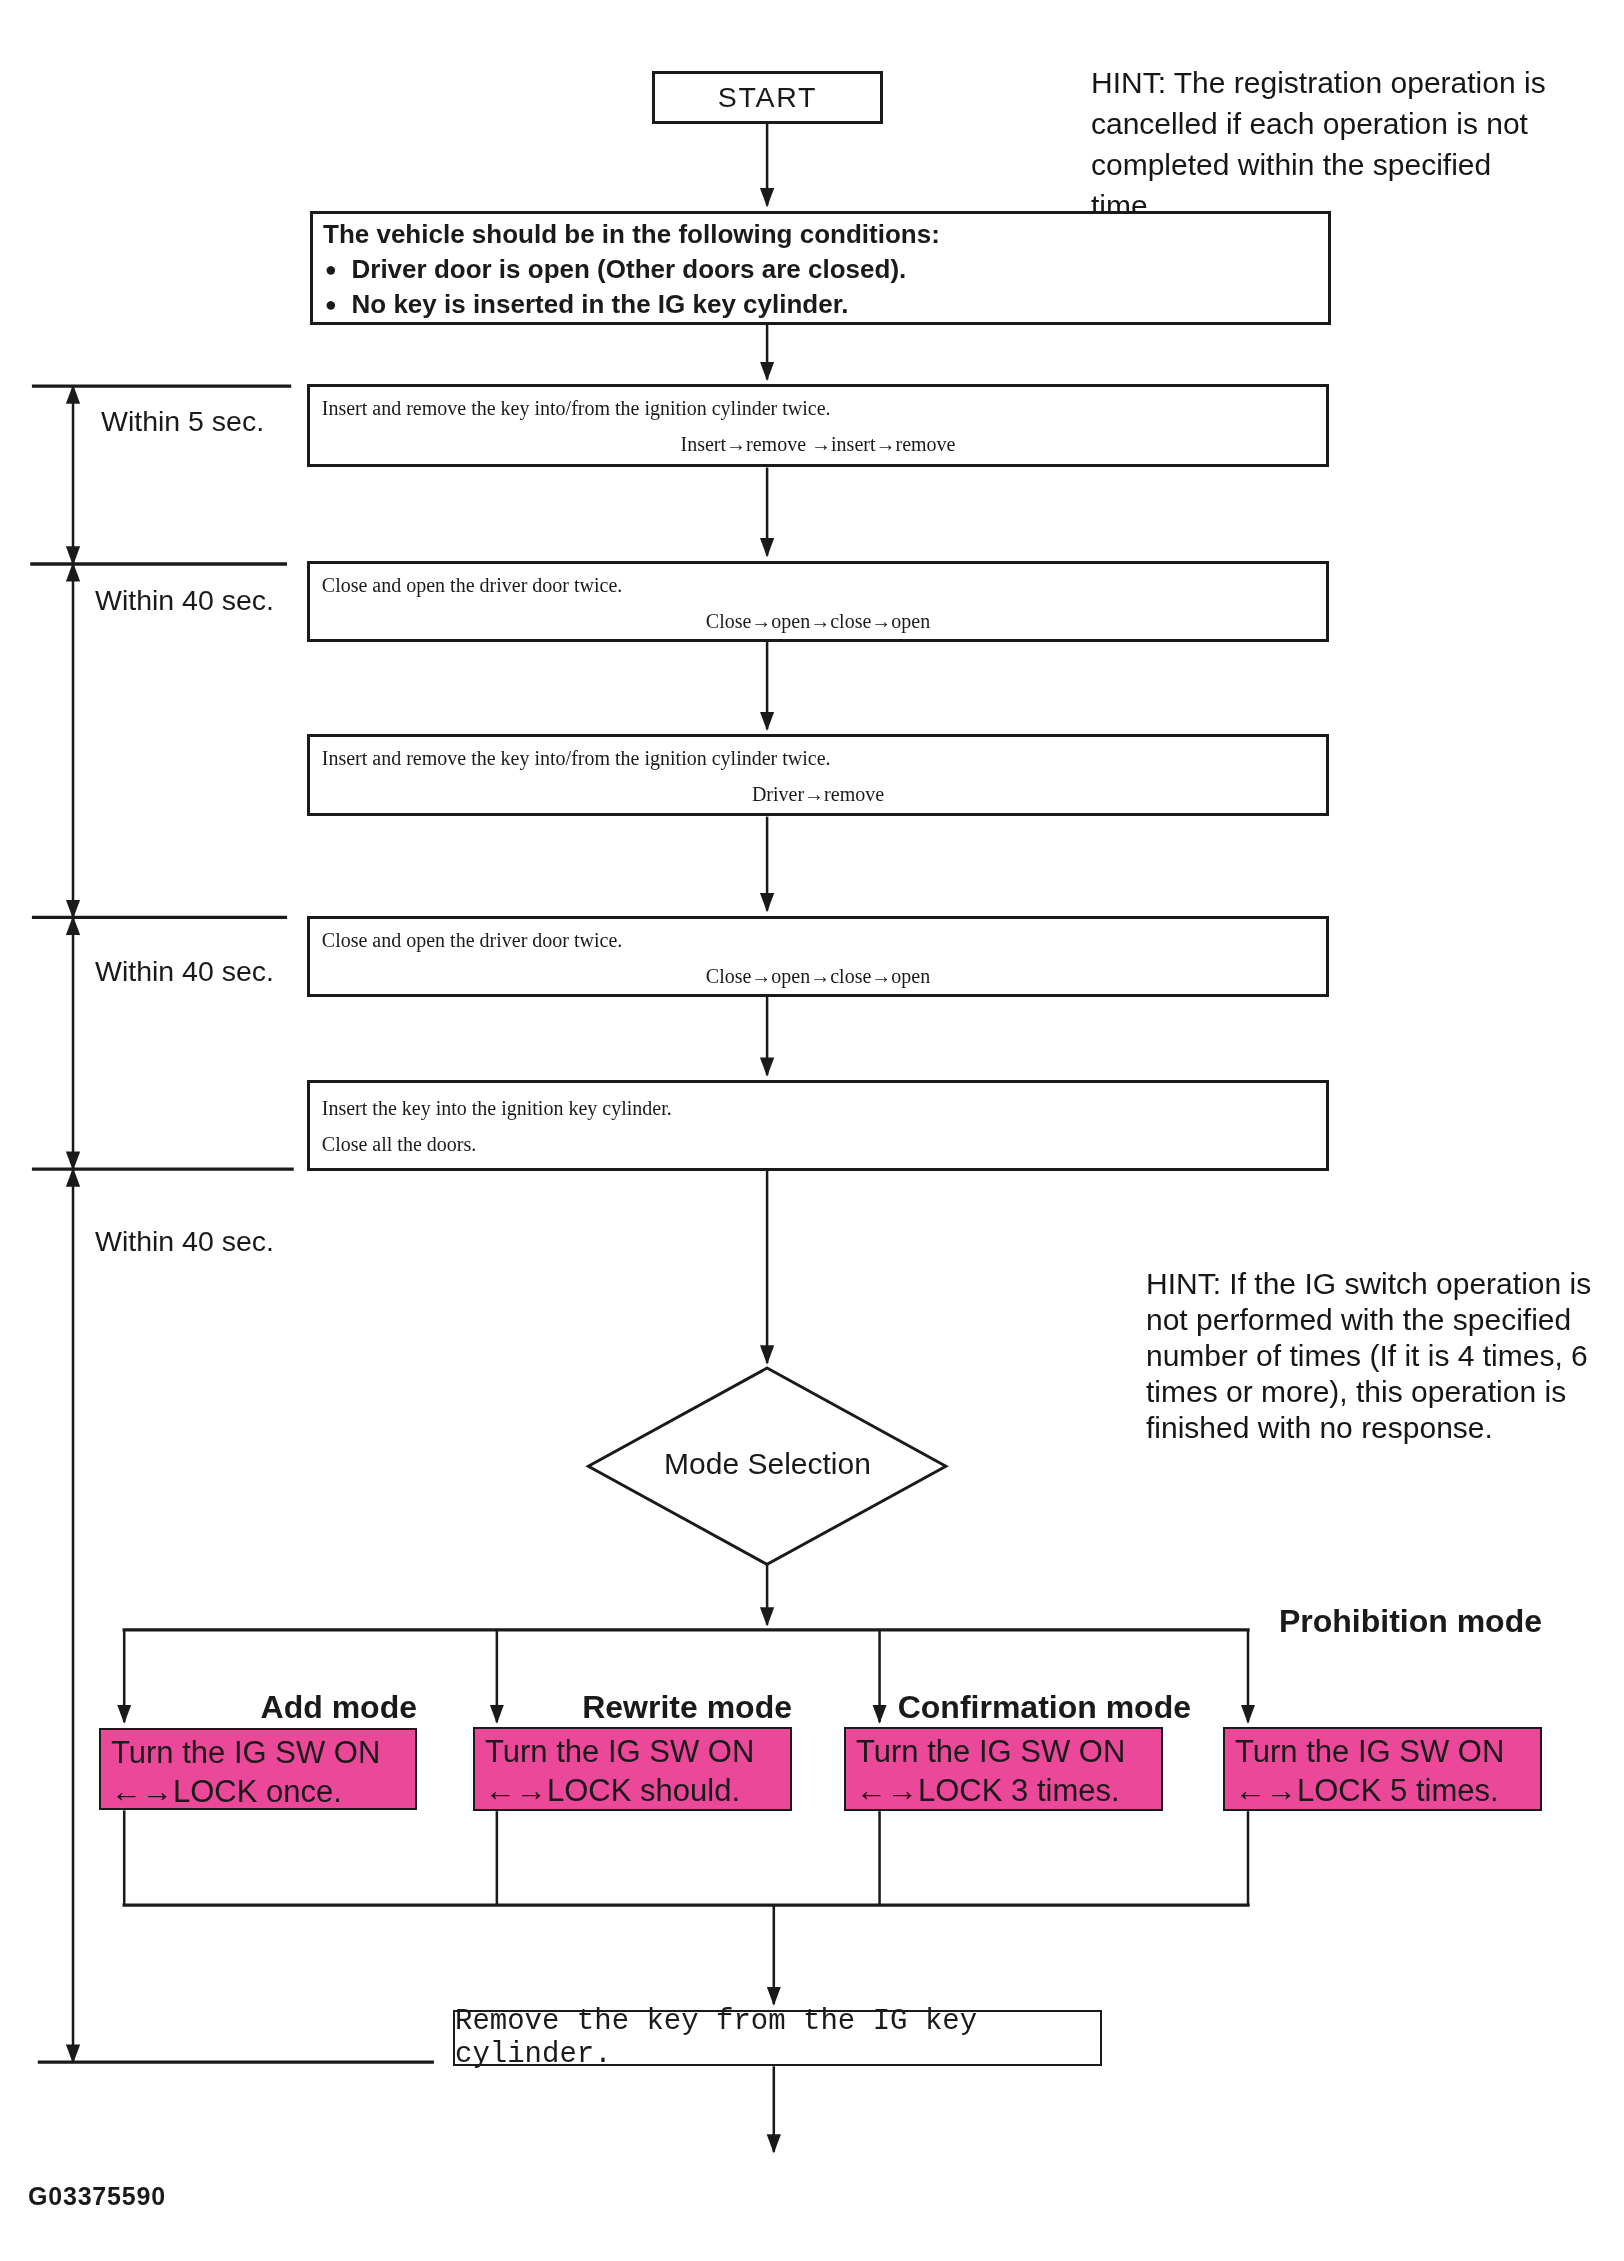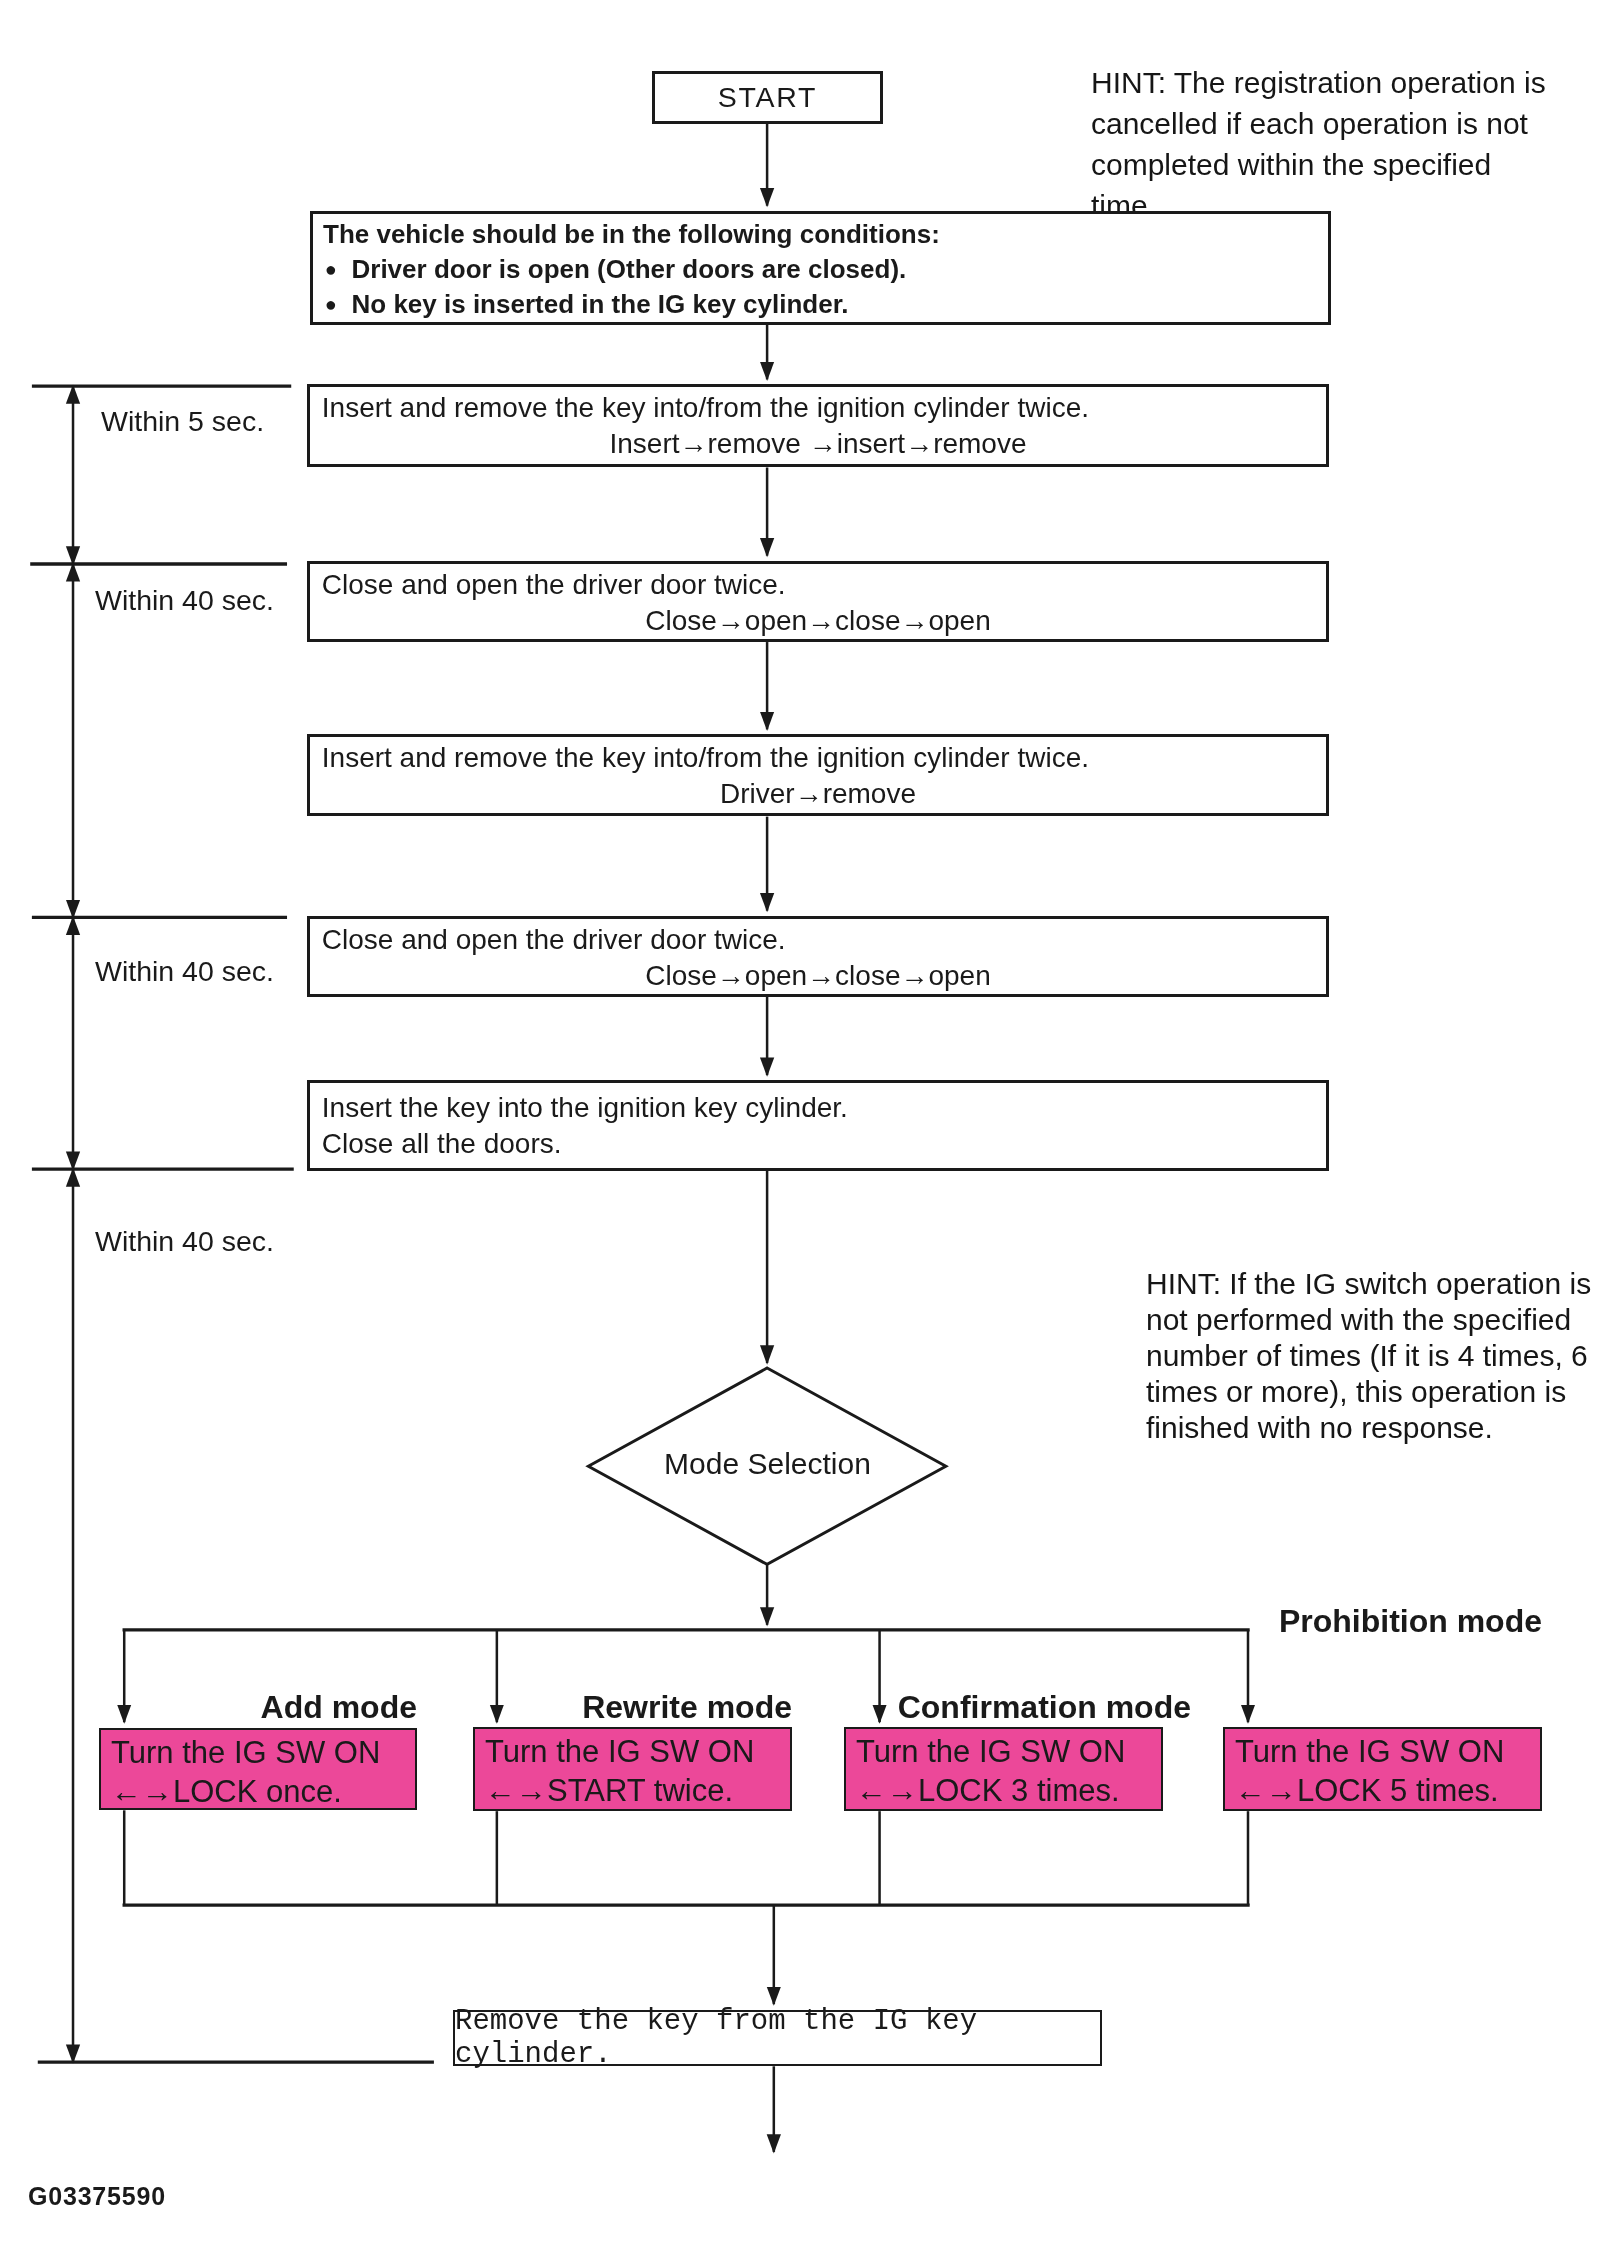--- a/index.html
+++ b/index.html
@@ -3,21 +3,21 @@
 <meta charset="utf-8">
 <style>
   html,body{margin:0;padding:0;background:#e8e8e8;}
   #page{
     position:relative;width:1624px;height:2261px;background:#ffffff;
     font-family:"Liberation Sans", sans-serif;color:#1a1a1a;overflow:hidden;
   }
   #connectors{position:absolute;left:0;top:0;width:1624px;height:2261px;}
   .abs{position:absolute;box-sizing:border-box;}
   .box{position:absolute;box-sizing:border-box;border:3.4px solid #1a1a1a;background:#fff;}
-  .flowbox{font-size:28px;line-height:36px;padding:3.4px 11.8px 0 11.8px;}
+  .flowbox{font-size:20px;line-height:36px;padding:3.4px 11.8px 0 11.8px;font-family:Liberation Serif, serif;}
   .flowbox .c{text-align:center;}
   .startbox{display:flex;align-items:center;justify-content:center;
     font-size:28.5px;letter-spacing:1.7px;}
   .condbox{font-size:26px;line-height:35px;padding:2.5px 10px 0 10px;}
   .condbox .t{font-weight:bold;}
   .bullet{position:relative;padding-left:28.5px;font-weight:bold;}
   .bullet::before{content:"●";position:absolute;left:1.7px;top:0.8px;font-size:20px;}
   .hint{font-size:30px;color:#161616;}
   .hint div{white-space:nowrap;}
   .hint1 div{line-height:41px;}
@@ -146,21 +146,21 @@
   <div class="mode-title" style="left:473px;top:1689px;width:319px;">Rewrite mode</div>
   <div class="mode-title" style="left:844px;top:1689px;width:347px;">Confirmation mode</div>
   <div class="mode-title" style="left:1223px;top:1603px;width:319px;">Prohibition mode</div>
 
   <div class="modebox" style="left:99px;top:1728px;width:318px;height:82px;">
     <div>Turn the IG SW ON</div>
     <div>←→LOCK once.</div>
   </div>
   <div class="modebox" style="left:473px;top:1727px;width:319px;height:84px;">
     <div>Turn the IG SW ON</div>
-    <div>←→START twice.</div>
+    <div>←→LOCK should.</div>
   </div>
   <div class="modebox" style="left:844px;top:1727px;width:319px;height:84px;">
     <div>Turn the IG SW ON</div>
     <div>←→LOCK 3 times.</div>
   </div>
   <div class="modebox" style="left:1223px;top:1727px;width:319px;height:84px;">
     <div>Turn the IG SW ON</div>
     <div>←→LOCK 5 times.</div>
   </div>
 

